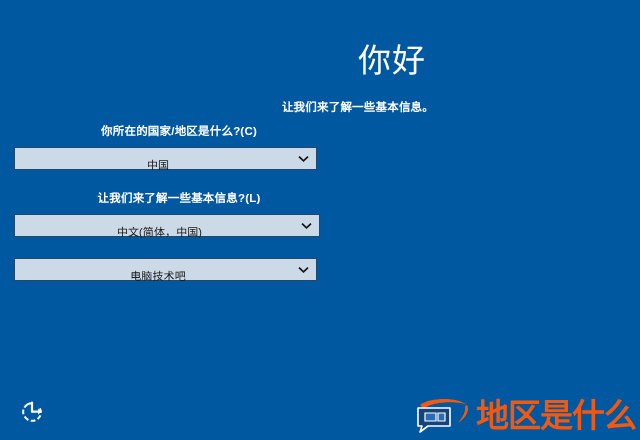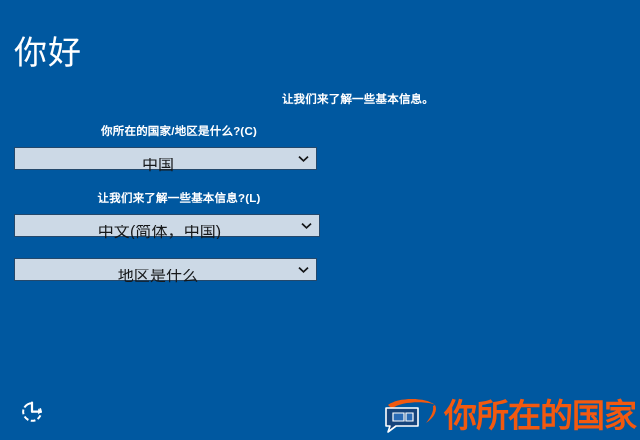--- a/index.html
+++ b/index.html
@@ -29,21 +29,22 @@
     left: 14px;
     top: 34px;
     width: 420px;
   }
   .greeting-title {
     font-size: 33px;
     line-height: 38px;
     font-weight: 400;
     color: #ffffff;
     letter-spacing: 1px;
-    margin: 0;
+    margin: 8px;
+    text-align: right;
   }
   .greeting-subtitle {
     font-size: 11.5px;
     line-height: 16px;
     font-weight: 600;
     color: #ffffff;
     margin: 19px 0 0 0;
     letter-spacing: 0.2px;
     text-align: right;
   }
@@ -81,21 +82,21 @@
     display: flex;
     align-items: center;
     cursor: pointer;
     user-select: none;
   }
   .combo-w-narrow { width: 303px; }
   .combo-w-wide   { width: 306px; }
 
   .combo-value {
     flex: 1 1 auto;
-    font-size: 16px;
+    font-size: 11px;
     line-height: 14px;
     color: #16181a;
     padding: 0 24px 0 9px;
     white-space: nowrap;
     overflow: hidden;
     text-overflow: clip;
     letter-spacing: 0.1px;
     margin-top: 12px;
   }
 
@@ -185,21 +186,21 @@
         <span class="combo-chevron">
           <svg width="11" height="11" viewBox="0 0 11 11" xmlns="http://www.w3.org/2000/svg">
             <path d="M1.6 3.6 L5.5 7.3 L9.4 3.6" fill="none" stroke="#16181a" stroke-width="1.7" stroke-linecap="square"></path>
           </svg>
         </span>
       </div>
     </div>
 
     <div class="field-group">
       <div class="combo combo-w-narrow">
-        <span class="combo-value">地区是什么</span>
+        <span class="combo-value">电脑技术吧</span>
         <span class="combo-chevron">
           <svg width="11" height="11" viewBox="0 0 11 11" xmlns="http://www.w3.org/2000/svg">
             <path d="M1.6 3.6 L5.5 7.3 L9.4 3.6" fill="none" stroke="#16181a" stroke-width="1.7" stroke-linecap="square"></path>
           </svg>
         </span>
       </div>
     </div>
 
 
   </div>
@@ -225,16 +226,16 @@
   <div class="watermark">
     <span class="watermark-logo">
       <svg width="58" height="40" viewBox="0 0 58 40" xmlns="http://www.w3.org/2000/svg">
         <path d="M6 9 C16 1, 44 1, 53 9 C46 5, 18 5, 10 13 Z" fill="#f2590f"></path>
         <path d="M53 9 C56 14, 52 22, 44 27 C49 21, 52 15, 51 10 Z" fill="#f2590f"></path>
         <path d="M4 12 L36 12 L36 30 L14 30 L6 36 L8 30 L4 30 Z" fill="#15447c" stroke="#ffffff" stroke-width="1.6" stroke-linejoin="round"></path>
         <path d="M11 17 L22 17 L22 25 L11 25 Z" fill="#2a6bb5" stroke="#ffffff" stroke-width="1.2"></path>
         <path d="M24 17 L31 17 L31 25 L24 25 Z" fill="#2a6bb5" stroke="#ffffff" stroke-width="1.2"></path>
       </svg>
     </span>
-    <span class="watermark-text">你所在的国家</span>
+    <span class="watermark-text">地区是什么</span>
   </div>
 
 </div>
 
 </body></html>

